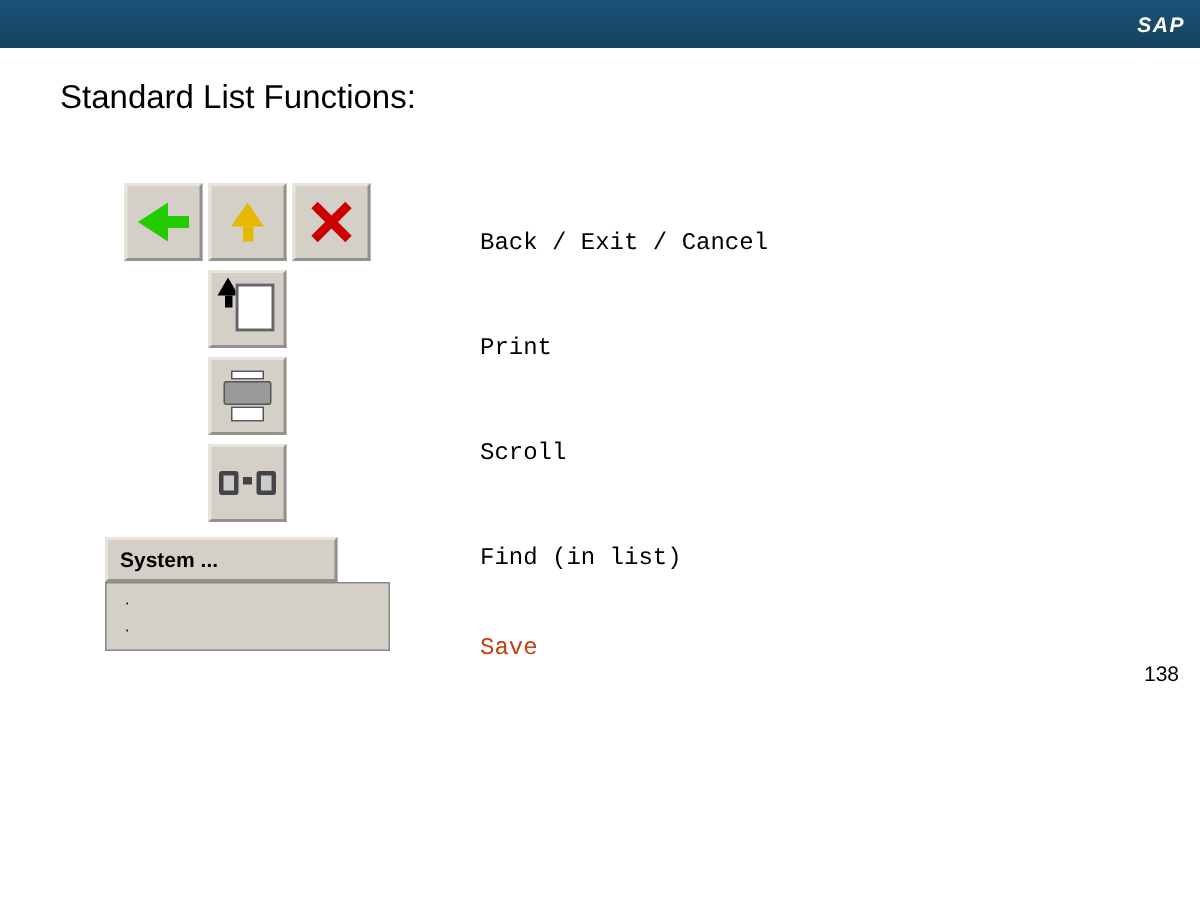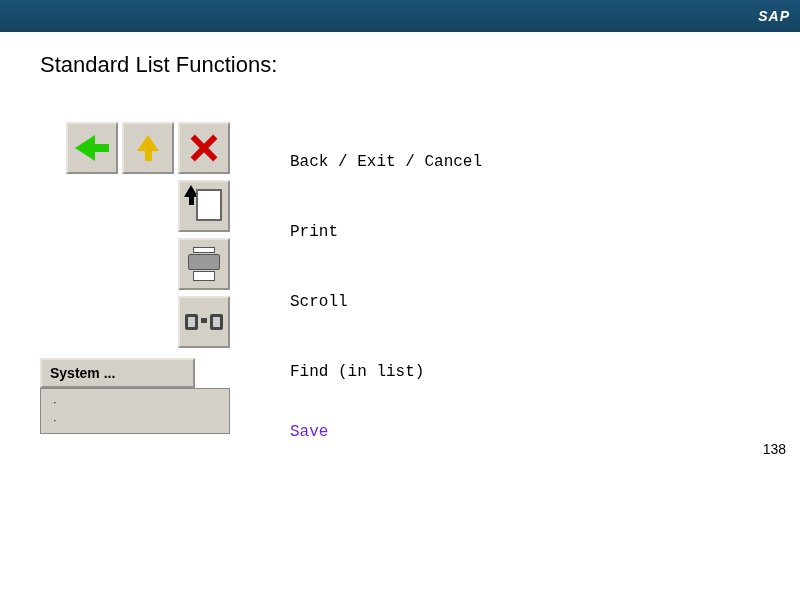--- a/index.html
+++ b/index.html
@@ -47,44 +47,45 @@
     
     .functions-container {
       display: flex;
       flex-direction: row;
       align-items: flex-start;
     }
 
     .icons-column {
       display: flex;
       flex-direction: column;
-      align-items: flex-end;
+      align-items: center;
       gap: 0px;
       margin-right: 60px;
+      margin-left: 30px;
     }
 
     .labels-column {
       display: flex;
       flex-direction: column;
       justify-content: flex-start;
       padding-top: 5px;
       font-family: Liberation Mono, monospace;
     }
 
     .label-item {
       font-size: 16px;
       color: #000;
       height: 70px;
       display: flex;
       align-items: center;
     }
 
     .label-save {
       font-size: 16px;
-      color: #6d28d9;
+      color: #c2410c;
       height: 50px;
       display: flex;
       align-items: center;
     }
 
     
     .icon-row {
       display: flex;
       flex-direction: row;
       gap: 4px;

